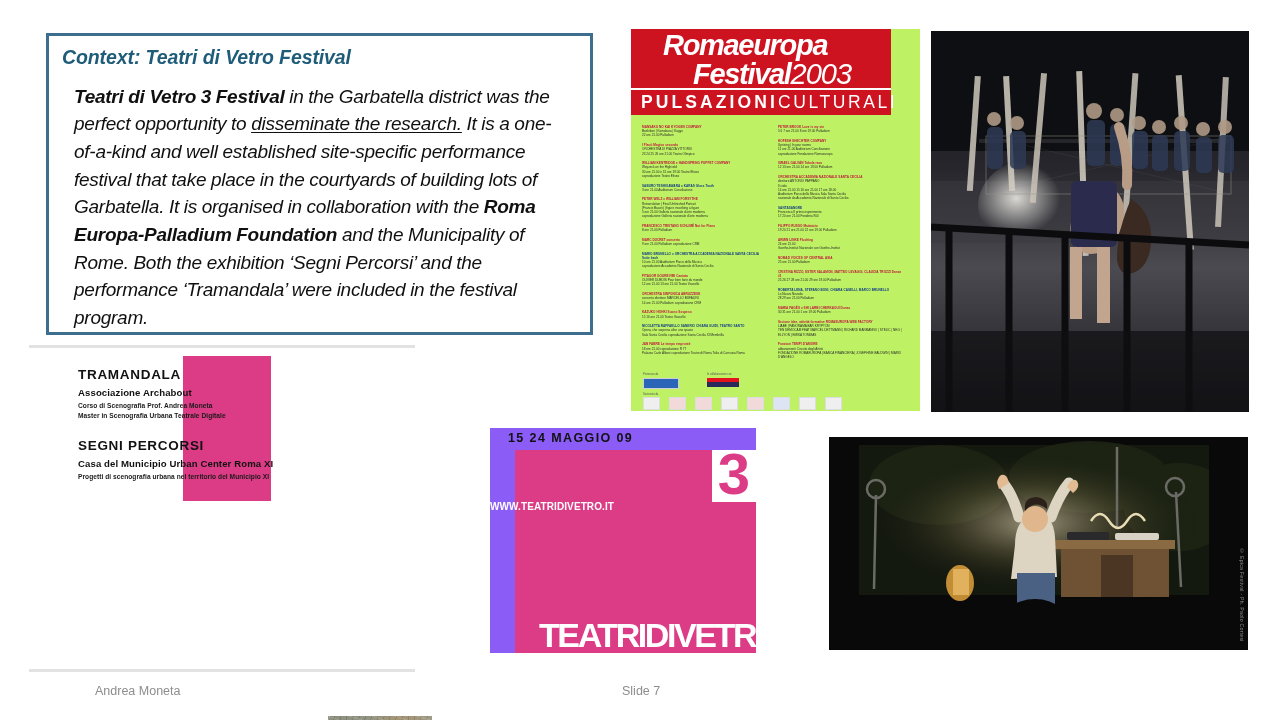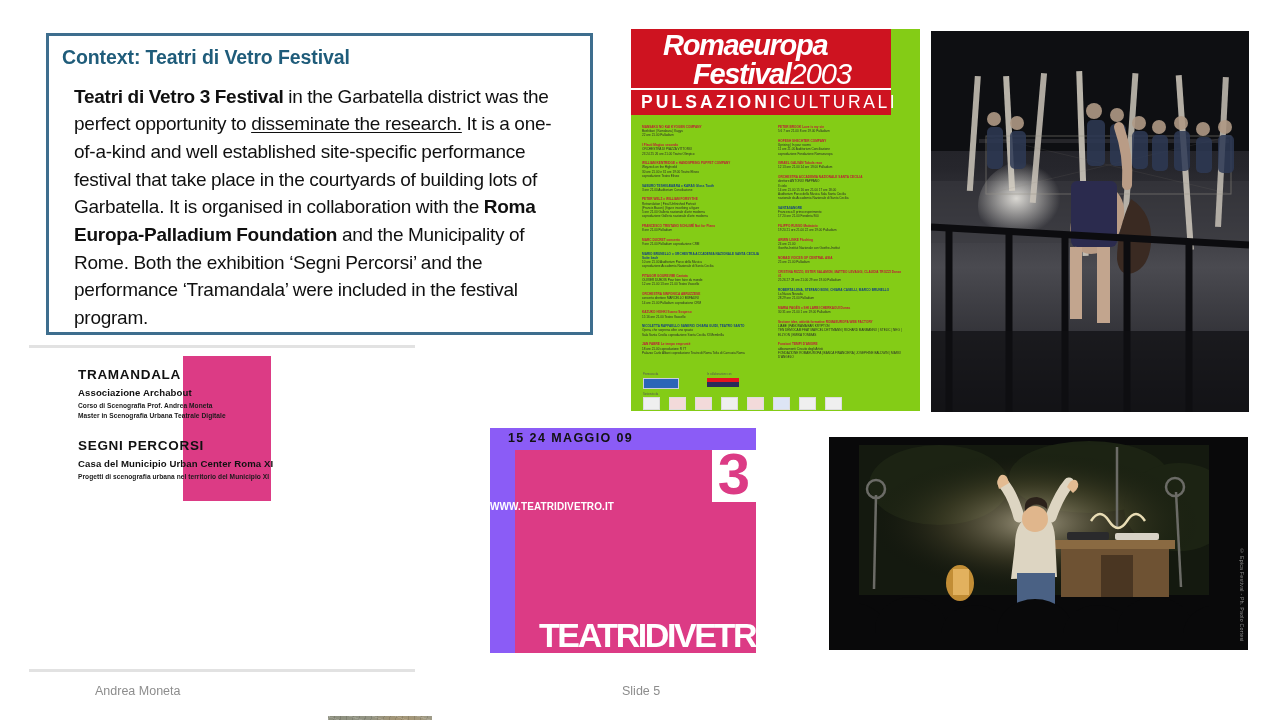--- a/index.html
+++ b/index.html
@@ -7,36 +7,37 @@
     width:1280px;height:720px;background:#ffffff;overflow:hidden;
     font-family:"Liberation Sans", sans-serif;position:relative;
   }
   .slide{position:absolute;inset:0;background:#fff;}
 
   
   .context-box{
     position:absolute;left:46px;top:33px;width:547px;height:302px;
     border:3px solid #3E6E8E;background:#ffffff;box-sizing:border-box;
     padding:9px 14px 6px 13px;
+    font-style:italic;
   }
   .context-title{
     color:#1F5C7A;font-size:19.5px;font-weight:bold;line-height:1.32;
     margin:0 0 2px 0;letter-spacing:-.1px;
   }
   .context-body{
     color:#101010;font-size:19px;line-height:1.455;margin:12px;
     letter-spacing:-.25px;word-spacing:-.3px;
   }
   .context-body b{font-weight:bold;}
   .context-body u{text-decoration:underline;text-underline-offset:2px;}
 
   
   .rep-poster{
     position:absolute;left:631px;top:29px;width:289px;height:382px;
-    background:#84cc16;overflow:hidden;
+    background:#bef264;overflow:hidden;
   }
   .rep-head{
     position:absolute;left:0;top:0;width:260px;height:86px;background:#CE1320;
   }
   .rep-head-inner{position:absolute;left:10px;top:3px;right:4px;}
   .rep-l1,.rep-l2{
     color:#fff;font-weight:bold;font-style:italic;line-height:.96;
     letter-spacing:-1.3px;margin:0;
   }
   .rep-l1{font-size:29px;padding-left:22px;}
@@ -476,16 +477,16 @@
         <rect x="0" y="196" width="419" height="17"></rect>
       </g>
       <rect x="0" y="0" width="30" height="213" fill="#09090a"></rect>
       <rect x="380" y="0" width="39" height="213" fill="#09090a"></rect>
     </svg>
     <div class="credit">© Epica Festival - Ph. Paolo Cortesi</div>
   </div>
 
   <div class="foot">
     <div class="foot-name">Andrea  Moneta</div>
-    <div class="foot-slide">Slide 5</div>
+    <div class="foot-slide">Slide 7</div>
   </div>
 
 </div>
 
 </body></html>

